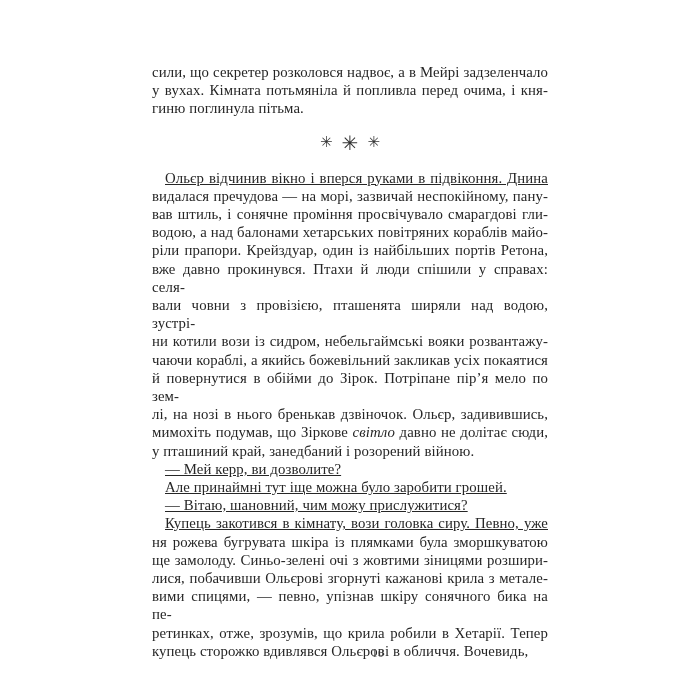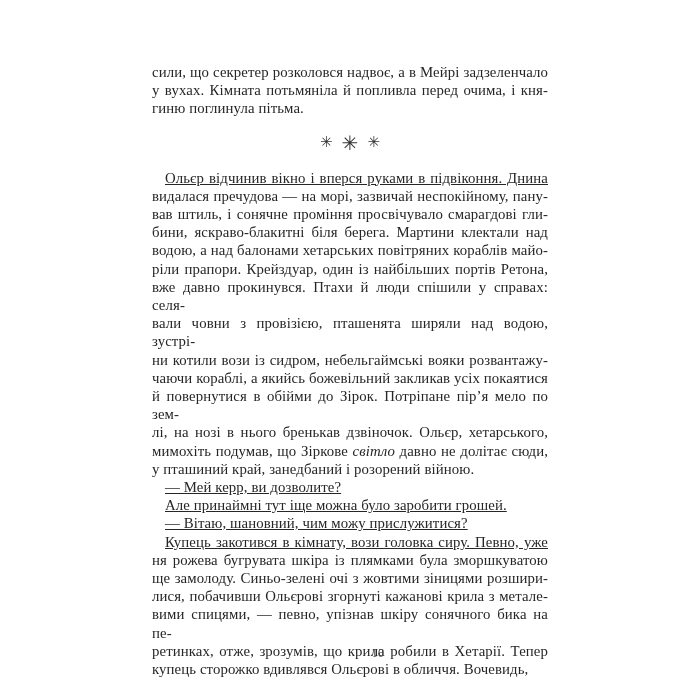--- a/index.html
+++ b/index.html
@@ -75,29 +75,28 @@
       </div>
       <div class="separator">
         <span class="star">✳</span>
         <span class="star star-mid">✳</span>
         <span class="star">✳</span>
       </div>
       <div class="para">
         <div class="ln indent"><span>Ольєр відчинив вікно і вперся руками в підвіконня. Днина</span></div>
         <div class="ln"><span>видалася пречудова — на морі, зазвичай неспокійному, пану-</span></div>
         <div class="ln"><span>вав штиль, і сонячне проміння просвічувало смарагдові гли-</span></div>
-        <div class="ln"><span>бини, яскраво-блакитні біля берега. Мартини клектали над</span></div>
         <div class="ln"><span>водою, а над балонами хетарських повітряних кораблів майо-</span></div>
         <div class="ln"><span>ріли прапори. Крейздуар, один із найбільших портів Ретона,</span></div>
         <div class="ln"><span>вже давно прокинувся. Птахи й люди спішили у справах: селя-</span></div>
         <div class="ln"><span>вали човни з провізією, пташенята ширяли над водою, зустрі-</span></div>
         <div class="ln"><span>ни котили вози із сидром, небельгаймські вояки розвантажу-</span></div>
         <div class="ln"><span>чаючи кораблі, а якийсь божевільний закликав усіх покаятися</span></div>
         <div class="ln"><span>й повернутися в обійми до Зірок. Потріпане пір’я мело по зем-</span></div>
-        <div class="ln"><span>лі, на нозі в нього бренькав дзвіночок. Ольєр, хетарського,</span></div>
+        <div class="ln"><span>лі, на нозі в нього бренькав дзвіночок. Ольєр, задивившись,</span></div>
         <div class="ln"><span>мимохіть подумав, що Зіркове </span><i>світло</i><span> давно не долітає сюди,</span></div>
         <div class="ln last"><span>у пташиний край, занедбаний і розорений війною.</span></div>
       </div>
       <div class="para">
         <div class="ln last indent"><span>— Мей керр, ви дозволите?</span></div>
       </div>
       <div class="para">
         <div class="ln last indent"><span>Але принаймні тут іще можна було заробити грошей.</span></div>
       </div>
       <div class="para">

